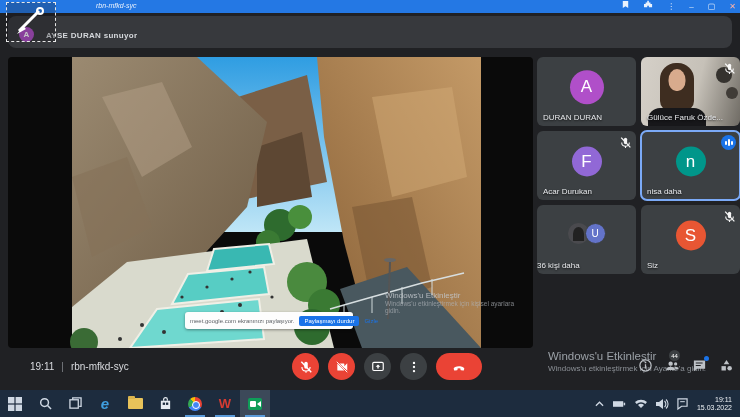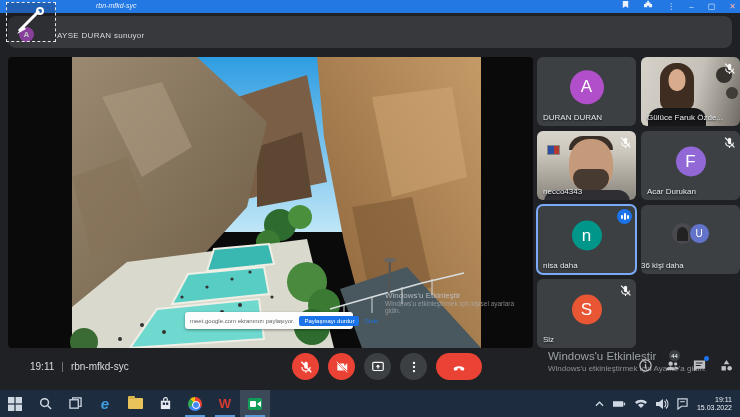--- a/index.html
+++ b/index.html
@@ -11,21 +11,21 @@
   .titlebar { position:absolute; top:0; left:0; width:740px; height:13px; background:#2478e4; display:flex; align-items:center; }
   .tab-title { position:absolute; left:96px; top:2px; font-size:7px; color:#eaf2fd; font-style:italic; white-space:nowrap; }
   .win-controls { position:absolute; right:4px; top:0; height:13px; display:flex; align-items:center; gap:14px; }
   .win-controls span { font-size:8px; color:#e8f0fb; line-height:13px; cursor:default; }
   .win-controls .close-glyph { color:#ffb3a6; }
   .tb-ico { width:9px; height:9px; display:inline-block; }
 
   
   .present-banner { position:absolute; top:16px; left:8px; width:724px; height:32px; background:#37393d; border-radius:8px; }
   .pb-avatar { position:absolute; left:11px; top:11px; width:15px; height:15px; border-radius:50%; background:#b04fc9; color:#fff; font-size:8px; font-weight:bold; display:flex; align-items:center; justify-content:center; }
-  .pb-text { position:absolute; left:49px; top:15px; font-size:8px; font-weight:normal; color:#d5d8dc; letter-spacing:.3px; }
+  .pb-text { position:absolute; left:38px; top:15px; font-size:8px; font-weight:bold; color:#d5d8dc; letter-spacing:.3px; }
 
   
   .apw { position:absolute; top:2px; left:6px; z-index:30; display:flex; }
   .apw-logo { width:50px; height:40px; border:1px dashed #e8e8e8; position:relative; background:rgba(20,20,25,.25); }
   .apw-logo svg { position:absolute; left:6px; top:4px; }
   .apw-texts { margin-left:6px; color:#fff; font-style:italic; text-shadow:1px 1px 2px rgba(0,0,0,.7); }
   .apw-brand { font-size:11px; font-weight:bold; letter-spacing:.5px; }
   .apw-product { font-size:17px; font-weight:bold; letter-spacing:.3px; margin-top:0px; }
 
   
@@ -242,35 +242,20 @@
       <span class="mute-ico">
         <svg viewBox="0 0 24 24" width="13" height="13">
             <path d="M12 15a3 3 0 0 0 3-3V6a3 3 0 0 0-6 0v6a3 3 0 0 0 3 3z" fill="#fff"></path>
             <path d="M18 12a6 6 0 0 1-12 0H4a8 8 0 0 0 7 7.9V22h2v-2.1A8 8 0 0 0 20 12h-2z" fill="#fff"></path>
             <line x1="4" y1="3" x2="21" y2="21" stroke="#fff" stroke-width="2.4"></line>
           </svg>
       </span>
       <div class="tile-name">Gülüce Faruk Özde...</div>
     </div>
 
-    <div class="tile v-nec">
-      <div class="pic"></div>
-      <div class="hairtop"></div>
-      <div class="head"></div>
-      <div class="beard"></div>
-      <div class="body"></div>
-      <span class="mute-ico">
-        <svg viewBox="0 0 24 24" width="13" height="13">
-            <path d="M12 15a3 3 0 0 0 3-3V6a3 3 0 0 0-6 0v6a3 3 0 0 0 3 3z" fill="#fff"></path>
-            <path d="M18 12a6 6 0 0 1-12 0H4a8 8 0 0 0 7 7.9V22h2v-2.1A8 8 0 0 0 20 12h-2z" fill="#fff"></path>
-            <line x1="4" y1="3" x2="21" y2="21" stroke="#fff" stroke-width="2.4"></line>
-          </svg>
-      </span>
-      <div class="tile-name">necco4343</div>
-    </div>
 
     <div class="tile">
       <div class="avatar av-md" style="background: rgb(145, 104, 214);">F</div>
       <span class="mute-ico">
         <svg viewBox="0 0 24 24" width="13" height="13">
             <path d="M12 15a3 3 0 0 0 3-3V6a3 3 0 0 0-6 0v6a3 3 0 0 0 3 3z" fill="#fff"></path>
             <path d="M18 12a6 6 0 0 1-12 0H4a8 8 0 0 0 7 7.9V22h2v-2.1A8 8 0 0 0 20 12h-2z" fill="#fff"></path>
             <line x1="4" y1="3" x2="21" y2="21" stroke="#fff" stroke-width="2.4"></line>
           </svg>
       </span>

